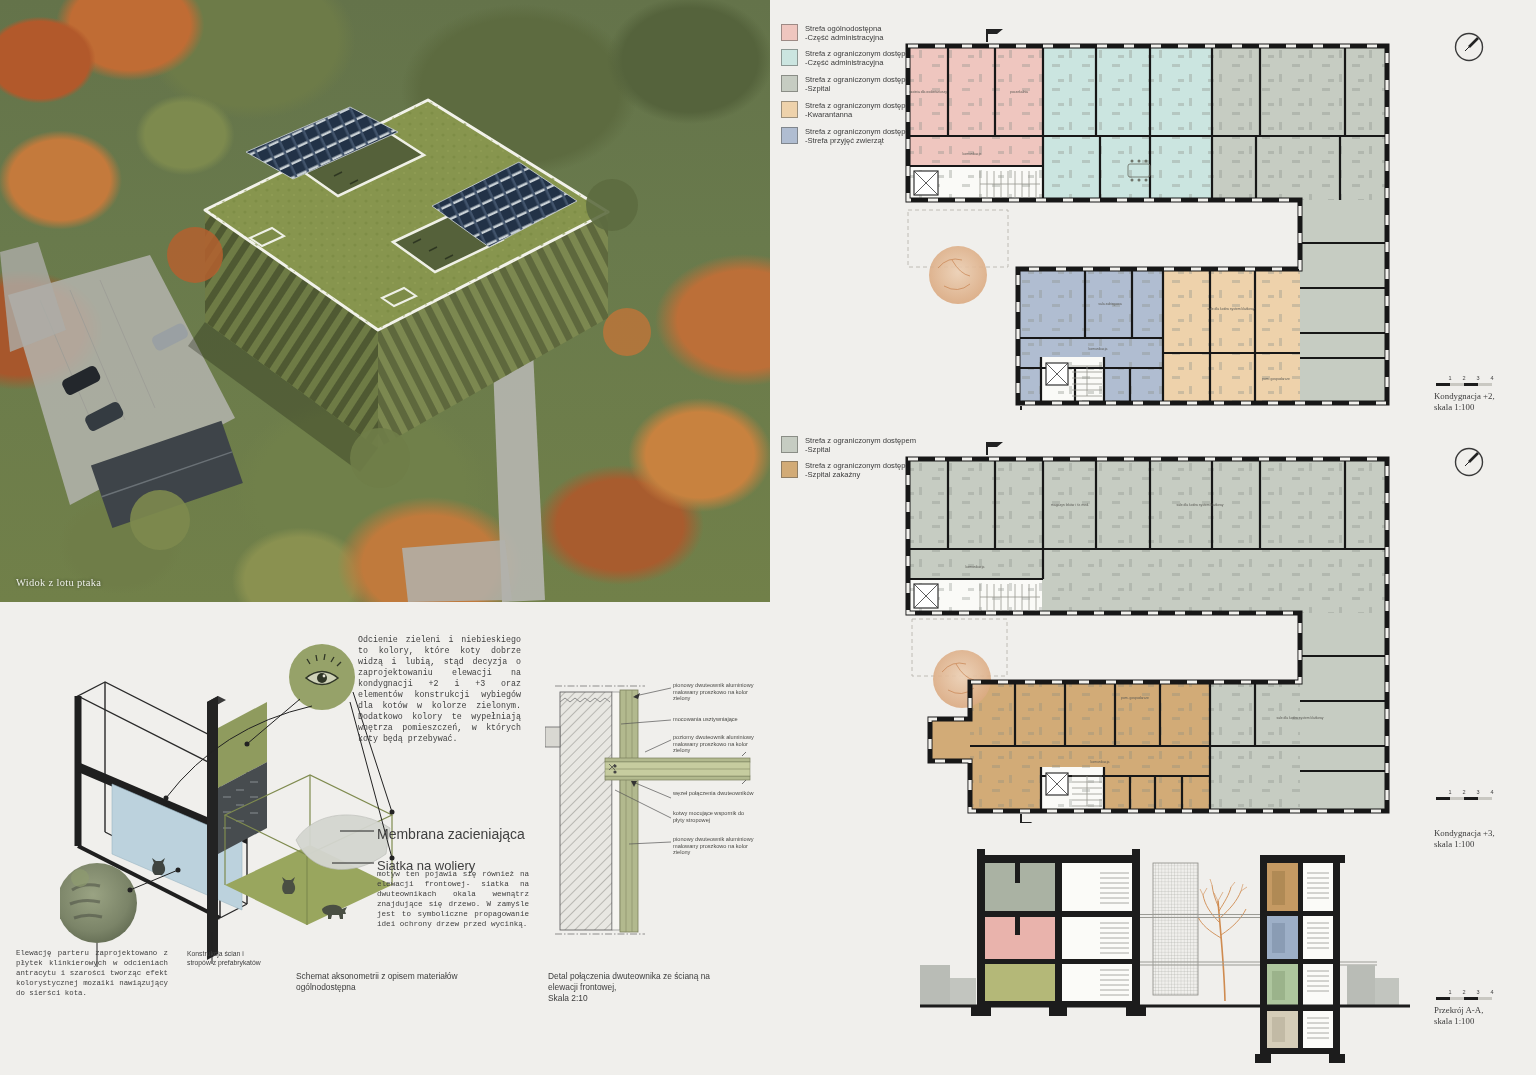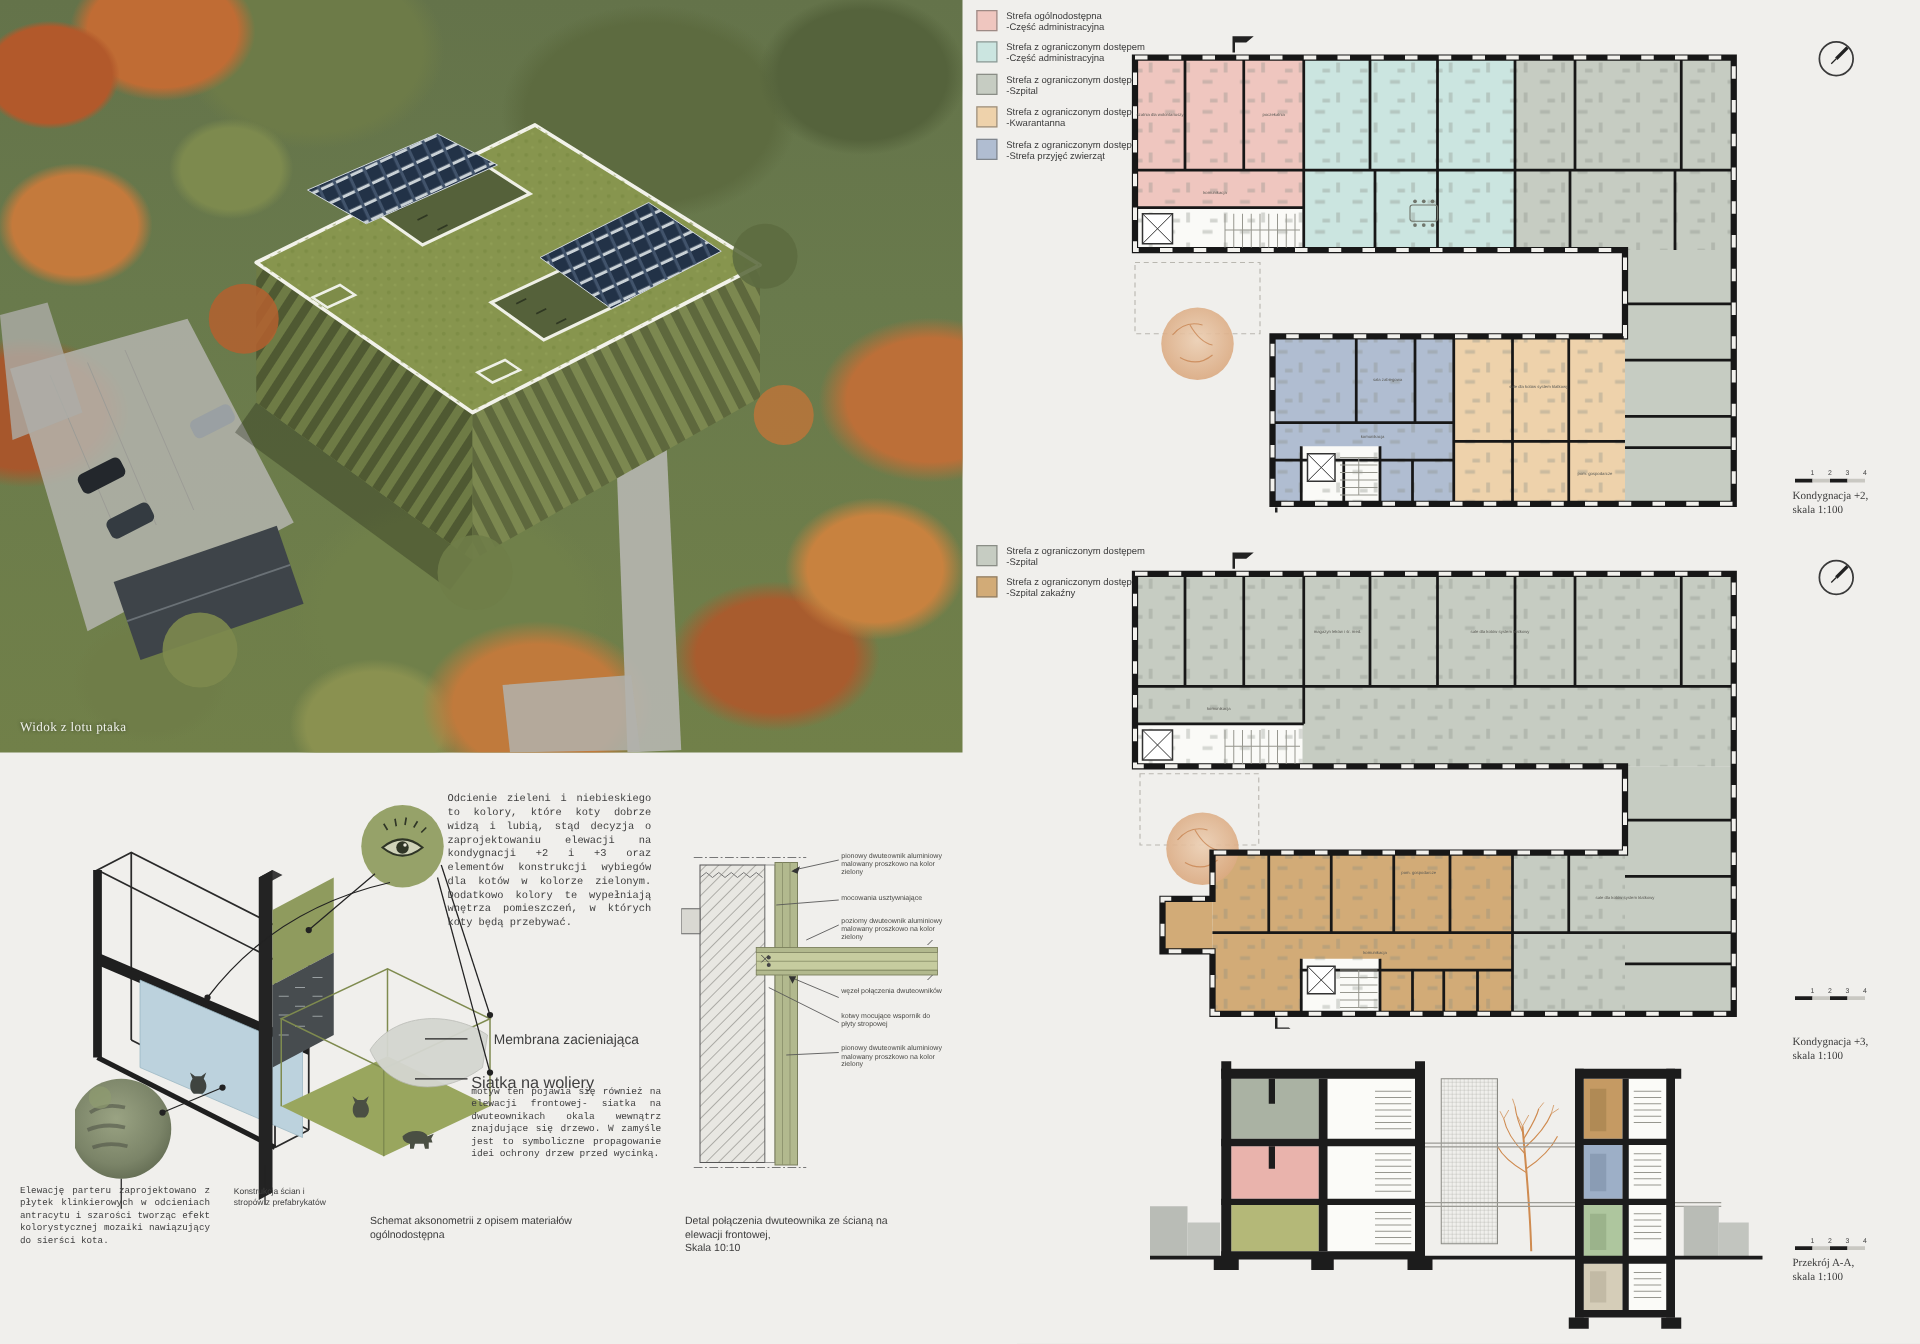--- a/index.html
+++ b/index.html
@@ -119,21 +119,21 @@
         <circle cx="195" cy="255" r="28" fill="#b4602f" opacity="0.85"></circle>
         <circle cx="612" cy="205" r="26" fill="#5d6b40" opacity="0.9"></circle>
         <circle cx="380" cy="458" r="30" fill="#6f7d48" opacity="0.9"></circle>
         <circle cx="627" cy="332" r="24" fill="#c17438" opacity="0.8"></circle>
         <circle cx="160" cy="520" r="30" fill="#7d8a4e" opacity="0.9"></circle>
       </g>
     </svg>
     <div class="abs render-caption">Widok z lotu ptaka</div>
   </div>
 
-  <div class="abs legend" style="left:781px;top:8px;height:130px">
+  <div class="abs legend" style="left:781px;top:24px;height:130px">
     <div class="lg-item" style="top:0">
       <span class="sw" style="background-color: rgb(239, 198, 191);"></span>
       <span class="lg-txt"><span>Strefa ogólnodostępna</span><br><span>-Część administracyjna</span></span>
     </div>
     <div class="lg-item" style="top:25px">
       <span class="sw" style="background-color: rgb(203, 229, 224);"></span>
       <span class="lg-txt"><span>Strefa z ograniczonym dostępem</span><br><span>-Część administracyjna</span></span>
     </div>
     <div class="lg-item" style="top:51px">
       <span class="sw" style="background-color: rgb(198, 204, 194);"></span>
@@ -481,21 +481,21 @@
       <circle cx="106" cy="166" r="2.5"></circle>
         <circle cx="187" cy="112" r="2.5"></circle>
       <circle cx="332" cy="226" r="2.5"></circle>
         <circle cx="332" cy="180" r="2.5"></circle>
       <circle cx="118" cy="238" r="2.5"></circle>
         <circle cx="70" cy="258" r="2.5"></circle>
     </g>
   </svg>
 
   <div class="abs just" style="left:358px;top:634px;width:163px;font-size:8.3px;line-height:1.33;color:#3f3f3f">Odcienie zieleni i niebieskiego to kolory, które koty dobrze widzą i lubią, stąd decyzja o zaprojektowaniu elewacji na kondygnacji +2 i +3 oraz elementów konstrukcji wybiegów dla kotów w kolorze zielonym. Dodatkowo kolory te wypełniają wnętrza pomieszczeń, w których koty będą przebywać.</div>
-  <div class="abs" style="left:395px;top:826px;width:155px;font-size:11px;color:#3f3f3f">Membrana zacieniająca</div>
+  <div class="abs" style="left:377px;top:826px;width:155px;font-size:14px;color:#3f3f3f">Membrana zacieniająca</div>
   <div class="abs" style="left:377px;top:858px;width:155px;font-size:13px;color:#3f3f3f">Siatka na woliery</div>
   <div class="abs just" style="left:377px;top:869px;width:152px;font-size:7.6px;line-height:1.32;color:#3f3f3f">motyw ten pojawia się również na elewacji frontowej- siatka na dwuteownikach okala wewnątrz znajdujące się drzewo. W zamyśle jest to symboliczne propagowanie idei ochrony drzew przed wycinką.</div>
 
   <div class="abs just" style="left:16px;top:949px;width:152px;font-size:7.4px;line-height:1.35;color:#3f3f3f">Elewację parteru zaprojektowano z płytek klinkierowych w odcieniach antracytu i szarości tworząc efekt kolorystycznej mozaiki nawiązujący do sierści kota.</div>
   <div class="abs" style="left:187px;top:949px;width:80px;font-size:6.8px;line-height:1.35;color:#3f3f3f">Konstrukcja ścian i stropów z prefabrykatów</div>
   <div class="abs" style="left:296px;top:971px;width:165px;font-size:8.4px;line-height:1.3;color:#3c3c3c">Schemat aksonometrii z opisem materiałów ogólnodostępna</div>
 
   <svg class="abs" style="left:545px;top:672px" width="210" height="268" viewBox="0 0 210 268">
     <defs>
       <pattern id="hatch" width="7" height="7" patternUnits="userSpaceOnUse" patternTransform="rotate(45)">
@@ -542,16 +542,16 @@
   </svg>
   <div class="detlbl" style="left:673px;top:682px">pionowy dwuteownik aluminiowy malowany proszkowo na kolor zielony</div>
   <div class="detlbl" style="left:673px;top:716px">mocowania usztywniające</div>
   <div class="detlbl" style="left:673px;top:734px">poziomy dwuteownik aluminiowy malowany proszkowo na kolor zielony</div>
   <div class="detlbl" style="left:673px;top:790px">węzeł połączenia dwuteowników</div>
   <div class="detlbl" style="left:673px;top:810px">kotwy mocujące wspornik do płyty stropowej</div>
   <div class="detlbl" style="left:673px;top:836px">pionowy dwuteownik aluminiowy malowany proszkowo na kolor zielony</div>
 
   <div class="abs" style="left:548px;top:971px;width:170px">
     <div style="font-size:8.4px;line-height:1.3;color:#3c3c3c">Detal połączenia dwuteownika ze ścianą na elewacji frontowej,</div>
-    <div style="font-size:8.4px;line-height:1.3;color:#3c3c3c">Skala 10:10</div>
+    <div style="font-size:8.4px;line-height:1.3;color:#3c3c3c">Skala 2:10</div>
   </div>
 
 </div>
 
 </body></html>

